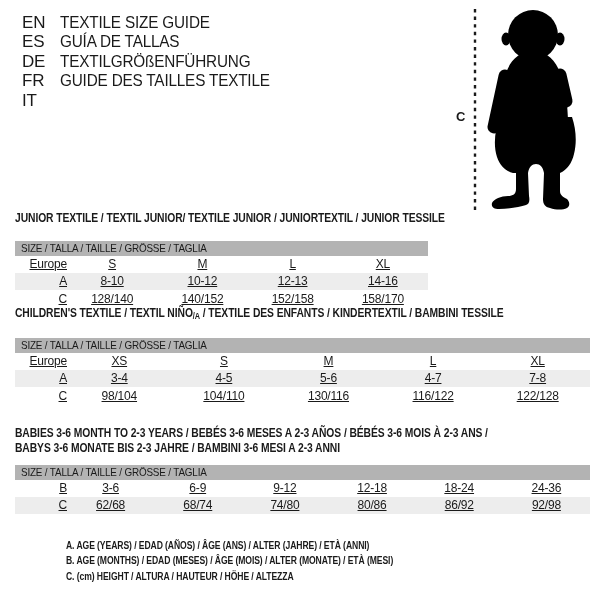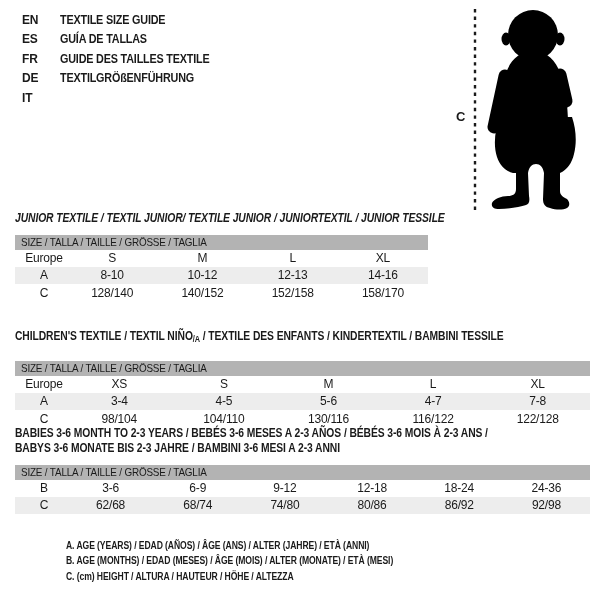--- a/index.html
+++ b/index.html
@@ -9,69 +9,69 @@
     background:#ffffff;
     color:#1a1a1a;
     font-family:"Liberation Sans", sans-serif;
     overflow:hidden;
     -webkit-font-smoothing:antialiased;
   }
   .cond { display:inline-block; transform:scaleX(0.86); transform-origin:0 50%; white-space:nowrap; }
 
   
   .lang-block { position:absolute; left:22px; top:13px; }
-  .lang-row { display:flex; align-items:baseline; height:19.4px; font-size:12px; font-weight:700; letter-spacing:-0.2px; }
+  .lang-row { display:flex; align-items:baseline; height:19.4px; font-size:17px; font-weight:400; letter-spacing:-0.2px; }
   .lang-code { width:38px; flex:0 0 38px; }
   .lang-title .cond { transform:scaleX(0.9); }
 
   
   .figure { position:absolute; left:450px; top:5px; width:150px; height:210px; }
   .figure svg { position:absolute; left:0; top:0; }
   .c-label { position:absolute; left:6px; top:104px; font-size:13px; font-weight:700; }
 
   
   .sec { position:absolute; left:15px; }
   .sec-1 { top:211px; width:413px; }
-  .sec-2 { top:329px; width:575px; }
+  .sec-2 { top:306px; width:575px; }
   .sec-3 { top:426px; width:575px; }
   .tbl-title { font-size:12px; font-weight:700; line-height:15px; letter-spacing:-0.1px; white-space:nowrap; }
-  .mb1 { margin-bottom:9px;font-style:italic; }
+  .mb1 { margin-bottom:15px; }
   .mb2 { margin-bottom:14px; }
   .mb3 { margin-bottom:9px; }
   .suba { font-size:8.5px; vertical-align:-2px; }
 
   table.size-tbl { border-collapse:collapse; table-layout:fixed; width:100%; }
-  table.size-tbl td { font-size:12px; height:17.3px; padding:0; text-align:center; vertical-align:middle; letter-spacing:-0.2px; white-space:nowrap; }
+  table.size-tbl td { font-size:12px; height:17.3px; padding:0; text-align:center; vertical-align:middle; letter-spacing:-0.2px; white-space:nowrap;text-decoration:underline; }
   table.size-tbl tr.hdr td { background:#b3b3b3; height:14.5px; text-align:left; padding-left:6px; font-size:11.5px; }
-  table.size-tbl td.lbl { text-align:center; padding-left:6px; }
+  table.size-tbl td.lbl { text-align:right; padding-left:6px; }
   table.size-tbl tr.shaded td { background:#ededed; }
 
   
   .legend { position:absolute; left:18px; top:538px; }
   .legend-line { font-size:10px; font-weight:700; line-height:15.3px; letter-spacing:-0.1px; white-space:nowrap;margin-left:48px; }
 </style>
 </head>
 <body>
 
 <div class="lang-block">
   <div class="lang-row">
     <span class="lang-code">EN</span>
     <span class="lang-title"><span class="cond">TEXTILE SIZE GUIDE</span></span>
   </div>
   <div class="lang-row">
     <span class="lang-code">ES</span>
     <span class="lang-title"><span class="cond">GUÍA DE TALLAS</span></span>
   </div>
   <div class="lang-row">
+    <span class="lang-code">DE</span>
+    <span class="lang-title"><span class="cond">TEXTILGRÖßENFÜHRUNG</span></span>
+  </div>
+  <div class="lang-row">
     <span class="lang-code">FR</span>
     <span class="lang-title"><span class="cond">GUIDE DES TAILLES TEXTILE</span></span>
-  </div>
-  <div class="lang-row">
-    <span class="lang-code">DE</span>
-    <span class="lang-title"><span class="cond">TEXTILGRÖßENFÜHRUNG</span></span>
   </div>
   <div class="lang-row">
     <span class="lang-code">IT</span>
   </div>
 </div>
 
 <div class="figure">
   <svg width="150" height="210" viewBox="0 0 150 210">
     <line x1="25" y1="4" x2="25" y2="207" stroke="#1a1a1a" stroke-width="2.4" stroke-dasharray="3.4 4.2"></line>
     <g fill="#000000">

